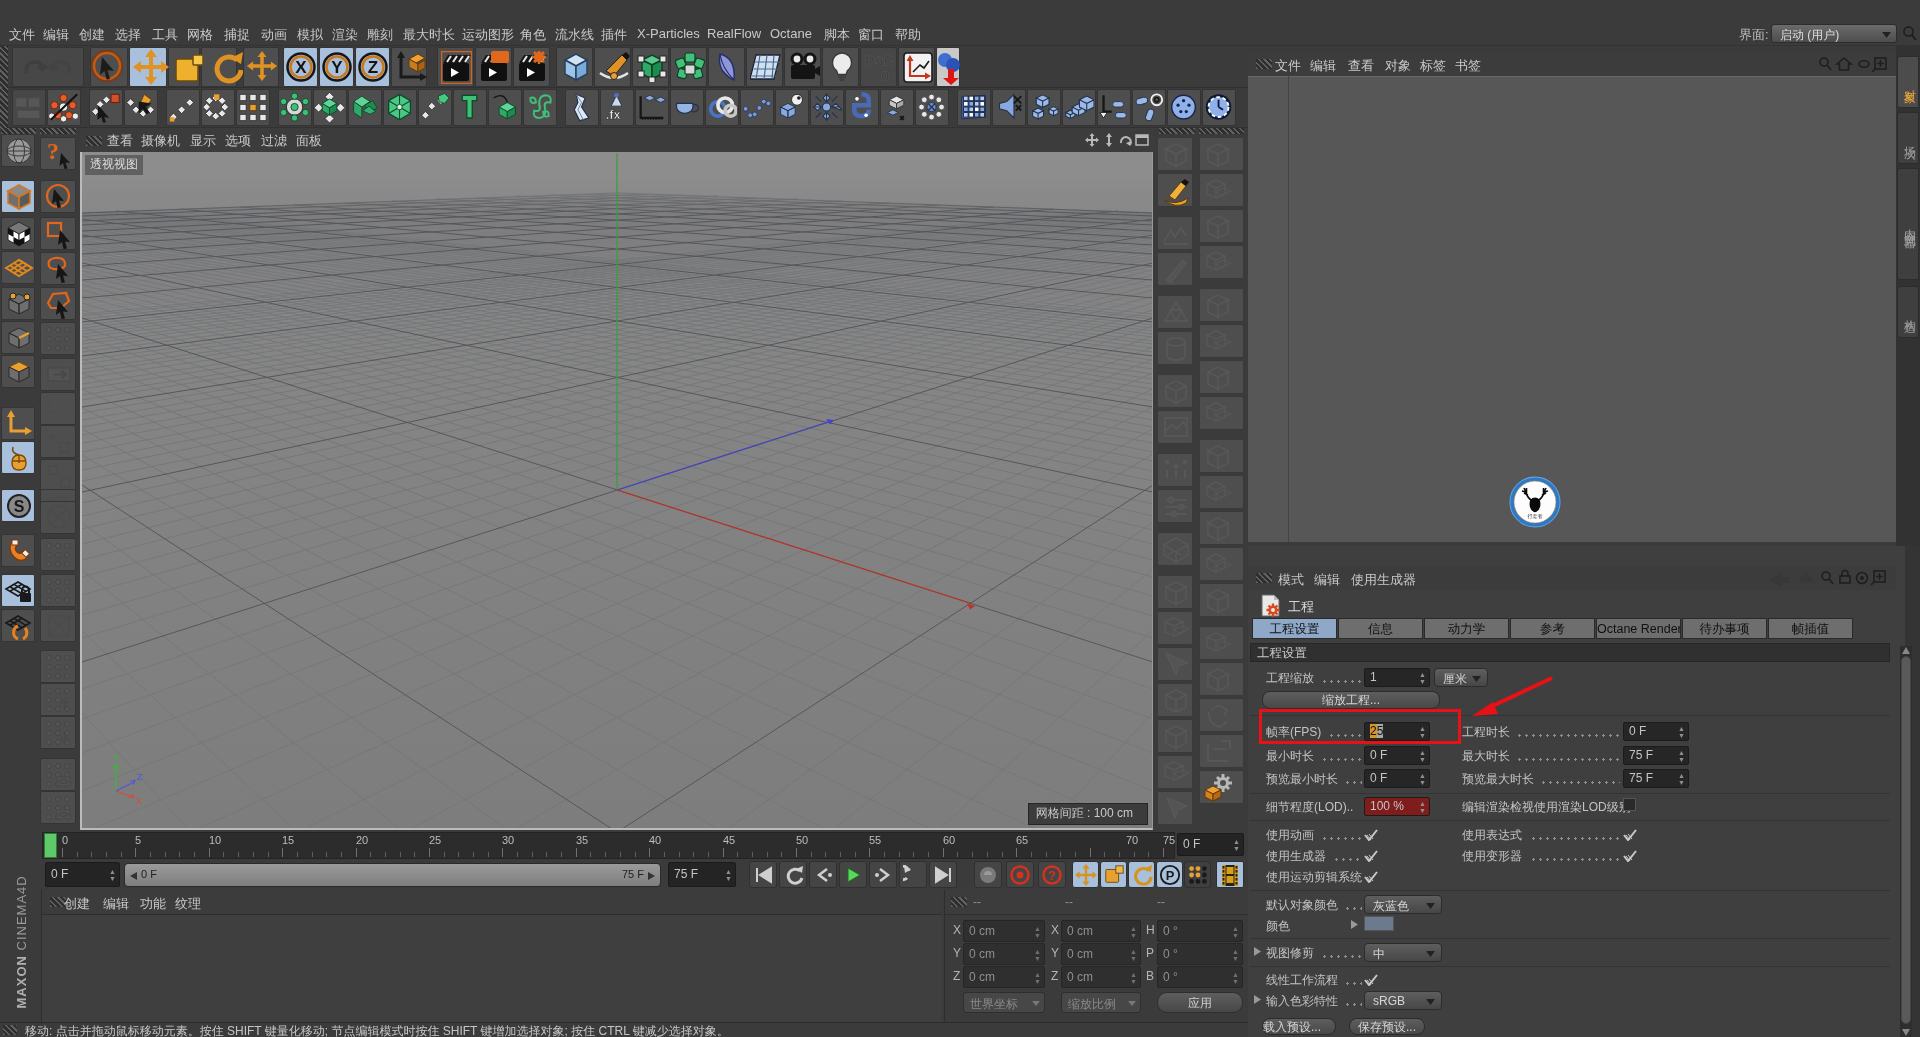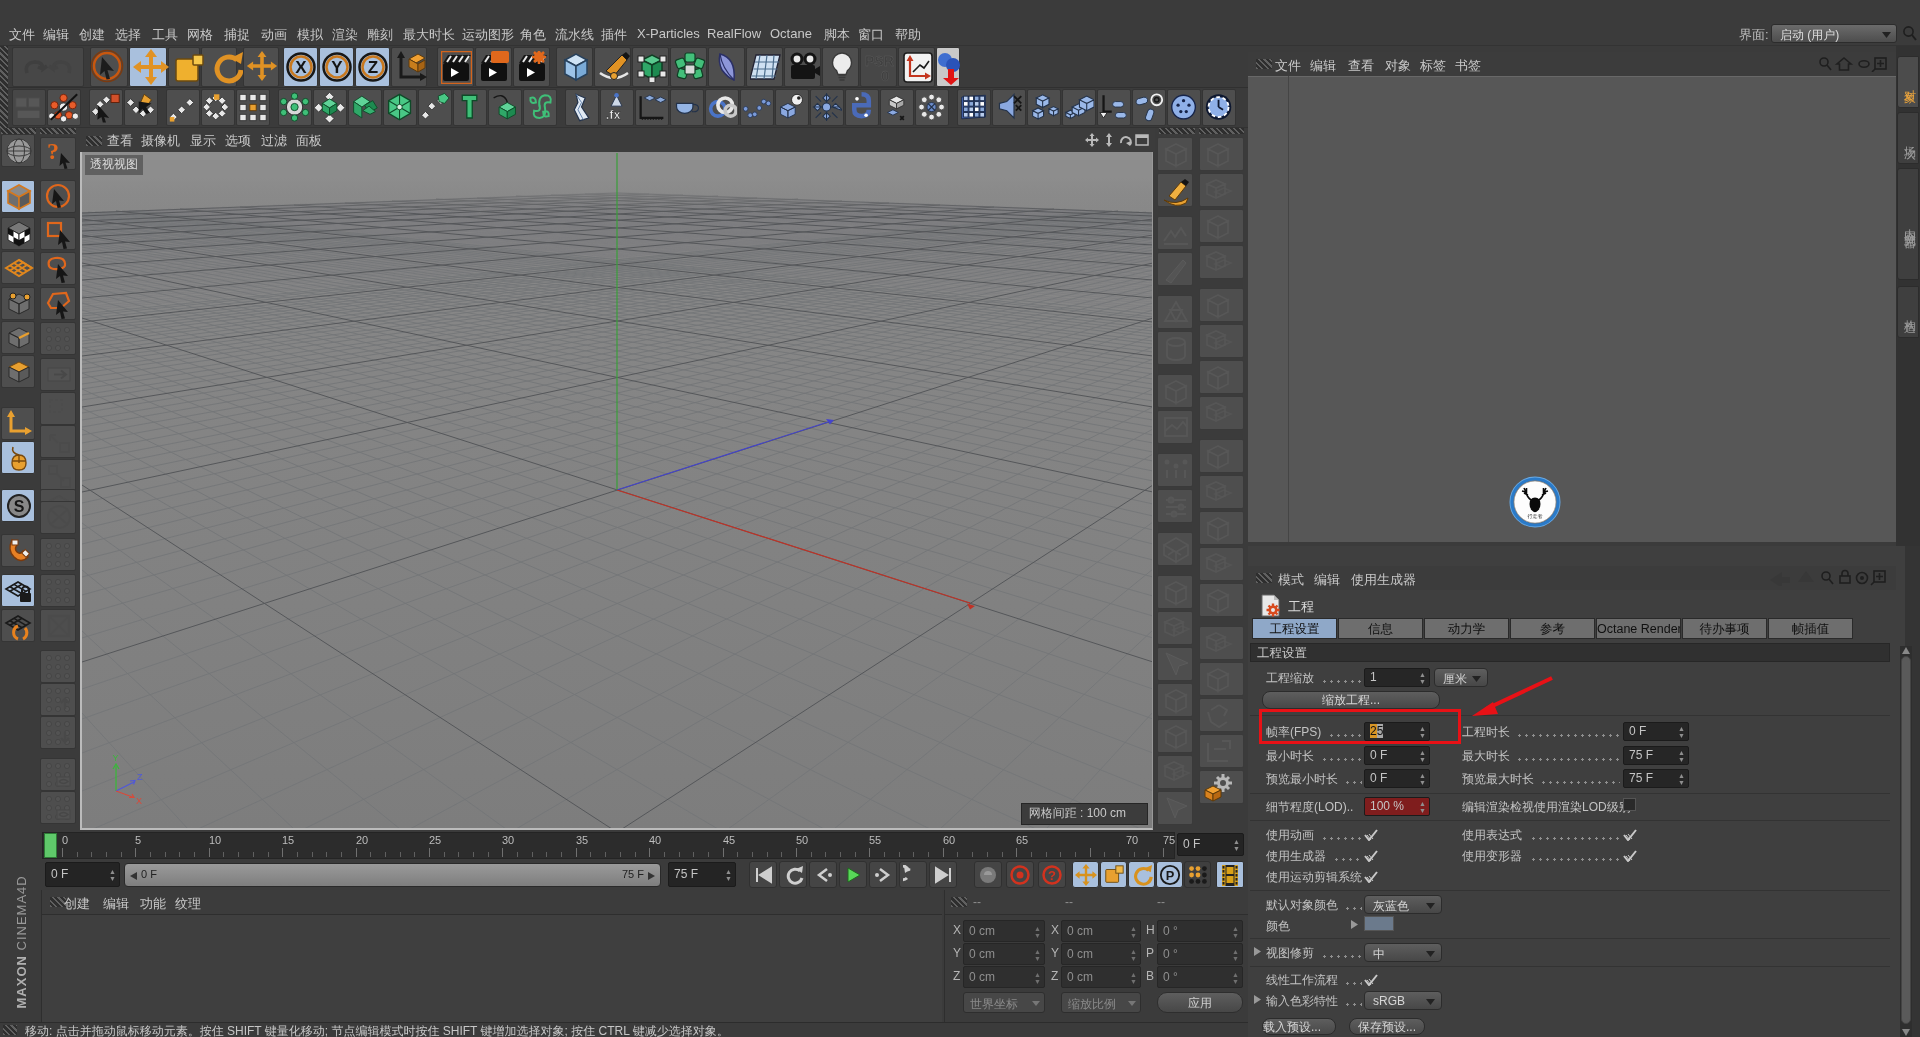--- a/index.html
+++ b/index.html
@@ -1329,21 +1329,21 @@
           <line x1="469" y1="43" x2="1071" y2="69"></line>
           <line x1="503" y1="42" x2="1071" y2="64"></line>
           <line x1="535" y1="41" x2="1071" y2="61"></line>
         </g>
 <rect x="0" y="0" width="1071" height="62" fill="url(#haze)"></rect>
 <line x1="535" y1="338" x2="535" y2="1" stroke="#3a9e3a" stroke-width="1.2"></line>
 <line x1="535" y1="338" x2="746" y2="270" stroke="#4444cc" stroke-width="1.1"></line>
 <path d="M 752 268 l -8 -1 l 4 5.5 z" fill="#4444cc"></path>
 <line x1="535" y1="338" x2="888" y2="451" stroke="#c03226" stroke-width="1.1"></line>
 <path d="M 893 454 l -8 -2.5 l 3 6 z" fill="#c03226"></path>
-</svg><div class="abs" style="left:3px;top:3px;background:rgba(60,60,60,0.55);color:#dcdcdc;font-size:12px;padding:1px 5px 2px 5px">透视视图</div><div class="abs" style="right:4px;bottom:3px;background:#3c3c3c;border:1px solid #262626;color:#c9c9c9;font-size:12px;padding:1px 21px 2px 7px">网格间距 : 100 cm</div><svg class="abs" style="left:-2px;top:599px" width="70" height="60" viewBox="0 0 70 60">
+</svg><div class="abs" style="left:3px;top:3px;background:rgba(60,60,60,0.55);color:#dcdcdc;font-size:12px;padding:1px 5px 2px 5px">透视视图</div><div class="abs" style="right:4px;bottom:3px;background:#3c3c3c;border:1px solid #262626;color:#c9c9c9;font-size:12px;padding:1px 14px 2px 7px">网格间距 : 100 cm</div><svg class="abs" style="left:-2px;top:599px" width="70" height="60" viewBox="0 0 70 60">
 <line x1="36" y1="40" x2="36" y2="14" stroke="#3cb53c" stroke-width="1.3"></line>
         <path d="M33 18 L36 13 L39 18" stroke="#3cb53c" stroke-width="1.3" fill="none"></path>
 <text x="32.5" y="10" fill="#3cb53c" font-size="9" font-family="Liberation Sans">Y</text>
 <line x1="36" y1="40" x2="55" y2="30.5" stroke="#5058d8" stroke-width="1.3"></line>
         <path d="M50 30 l5 -0.5 l-1.5 4" stroke="#5058d8" stroke-width="1.2" fill="none"></path>
         <text x="57" y="29" fill="#5058d8" font-size="9" font-family="Liberation Sans">Z</text>
 <line x1="36" y1="40" x2="54" y2="46.5" stroke="#d84a3a" stroke-width="1.3"></line>
         <path d="M49 46.5 l5 0 l-2 -3.5" stroke="#d84a3a" stroke-width="1.2" fill="none"></path>
         <text x="56" y="53" fill="#d84a3a" font-size="9" font-family="Liberation Sans">X</text>
 </svg></div>

